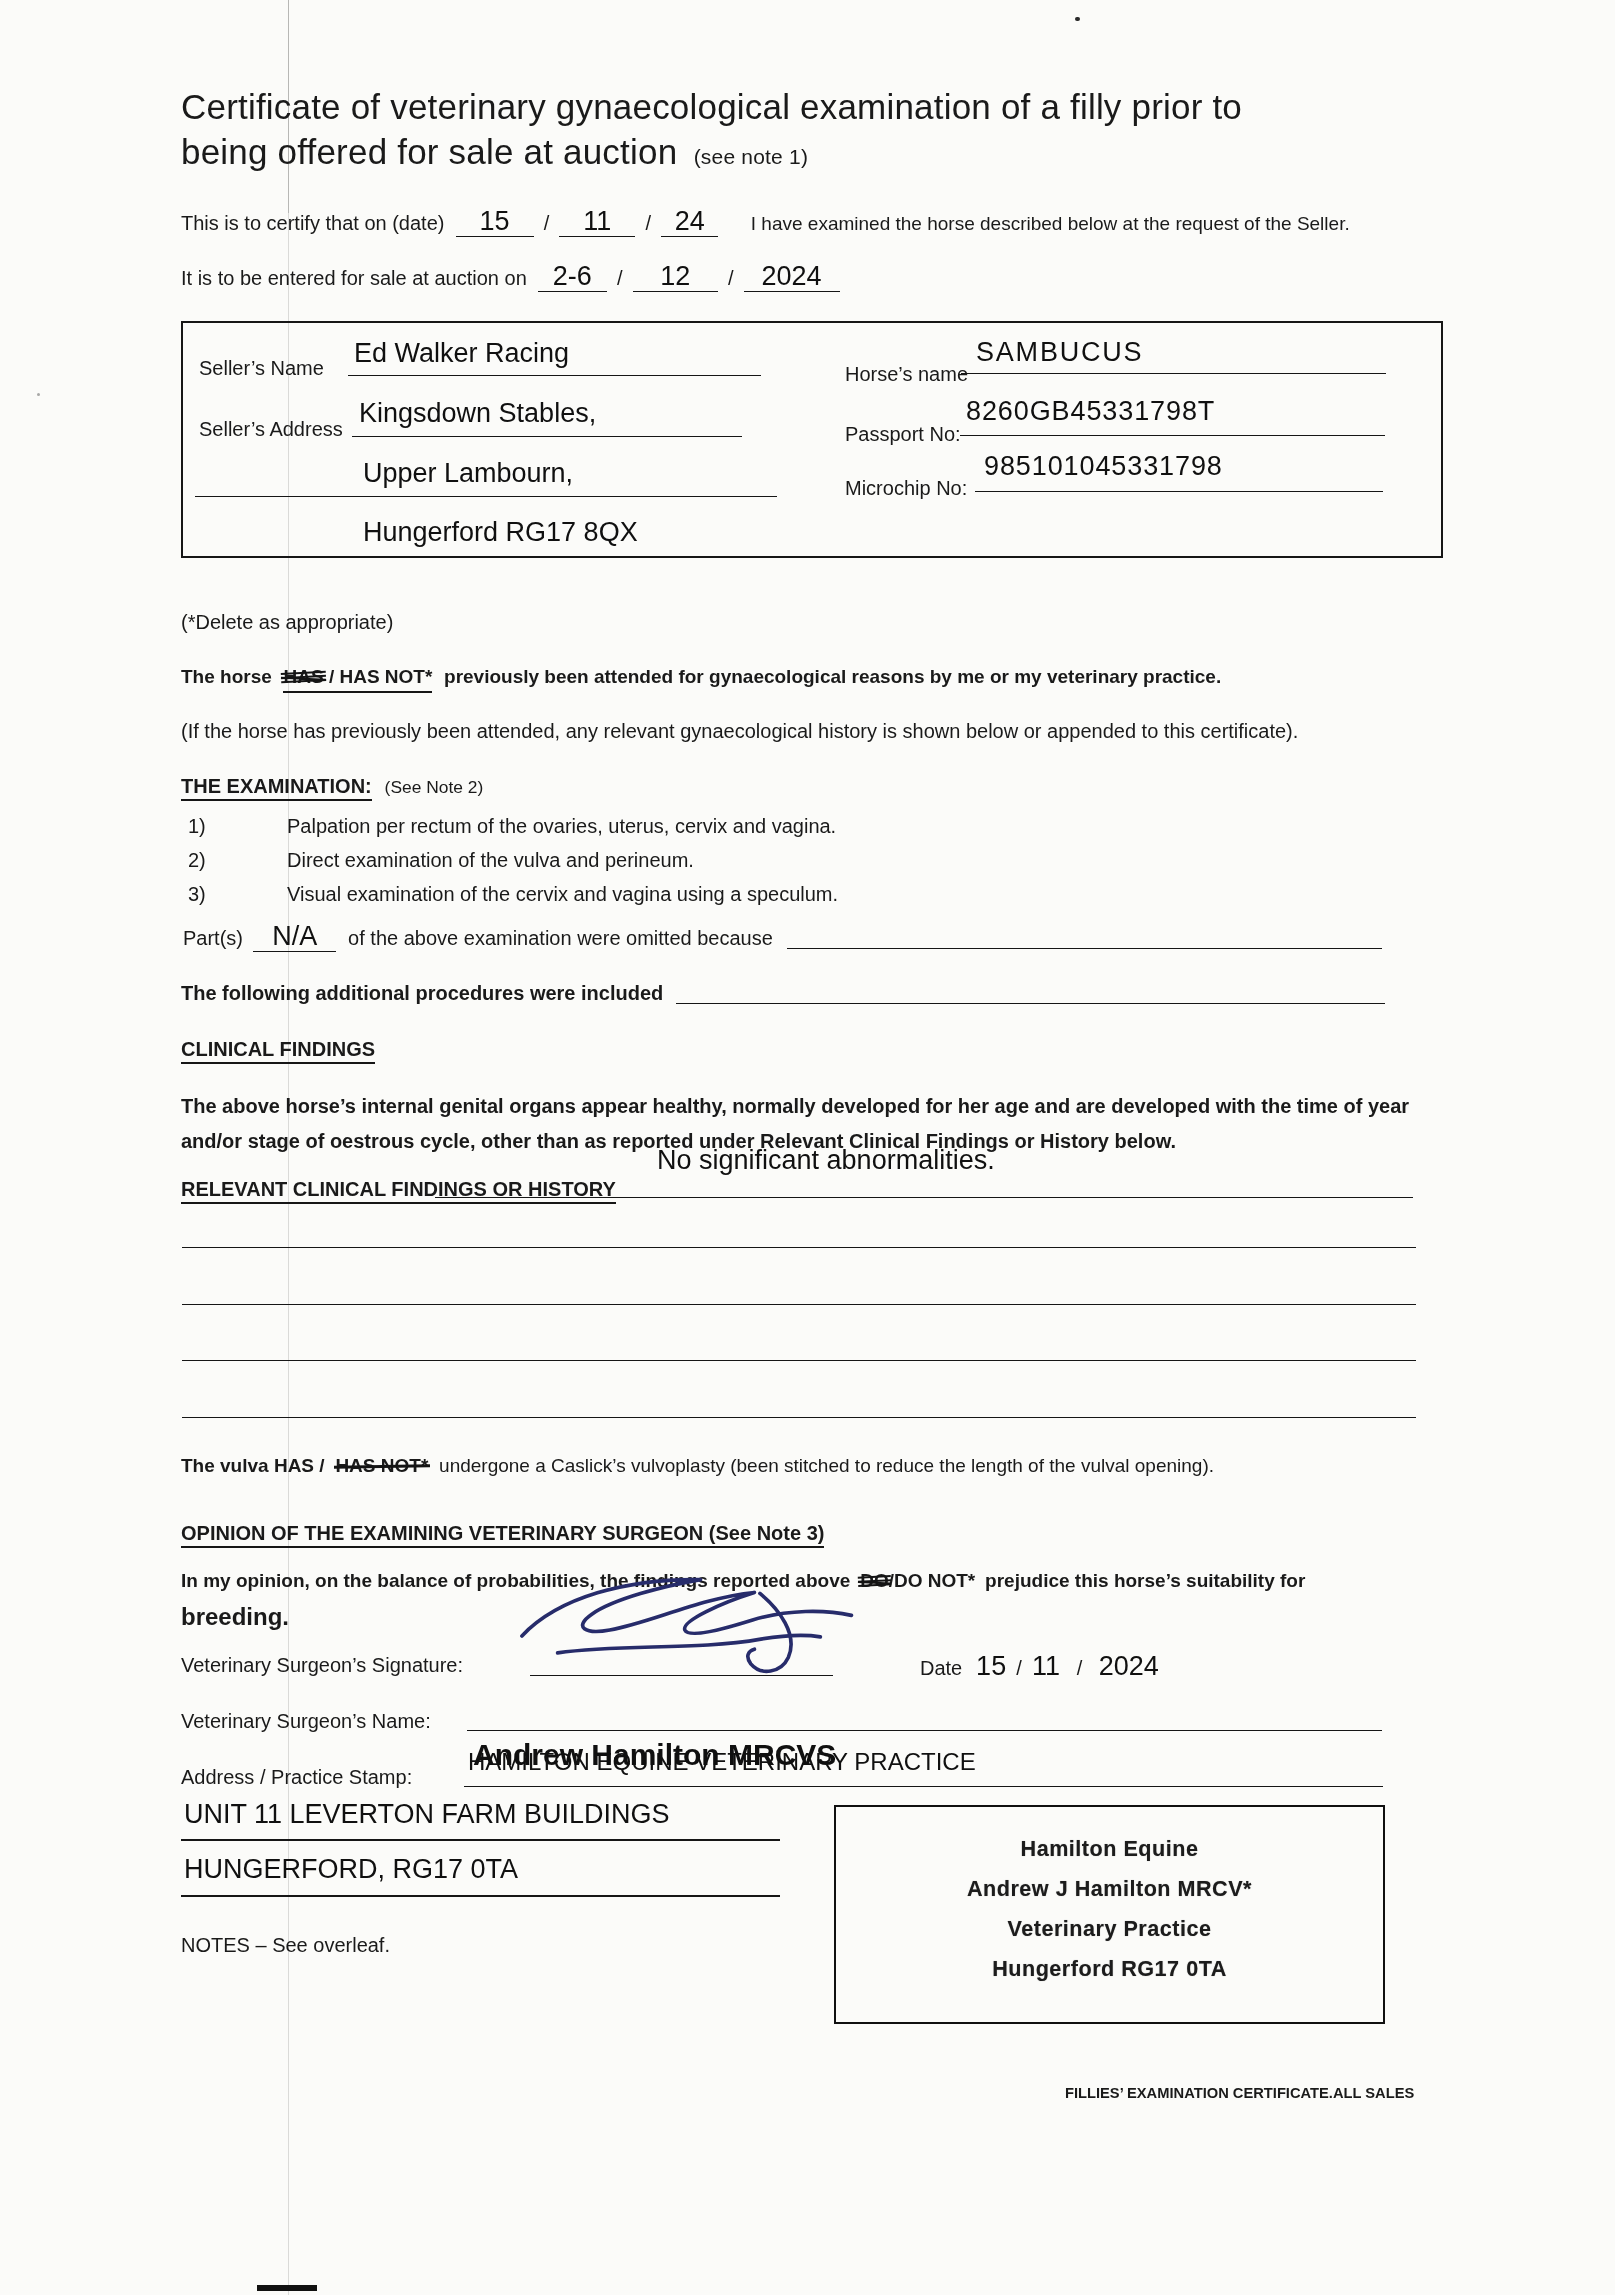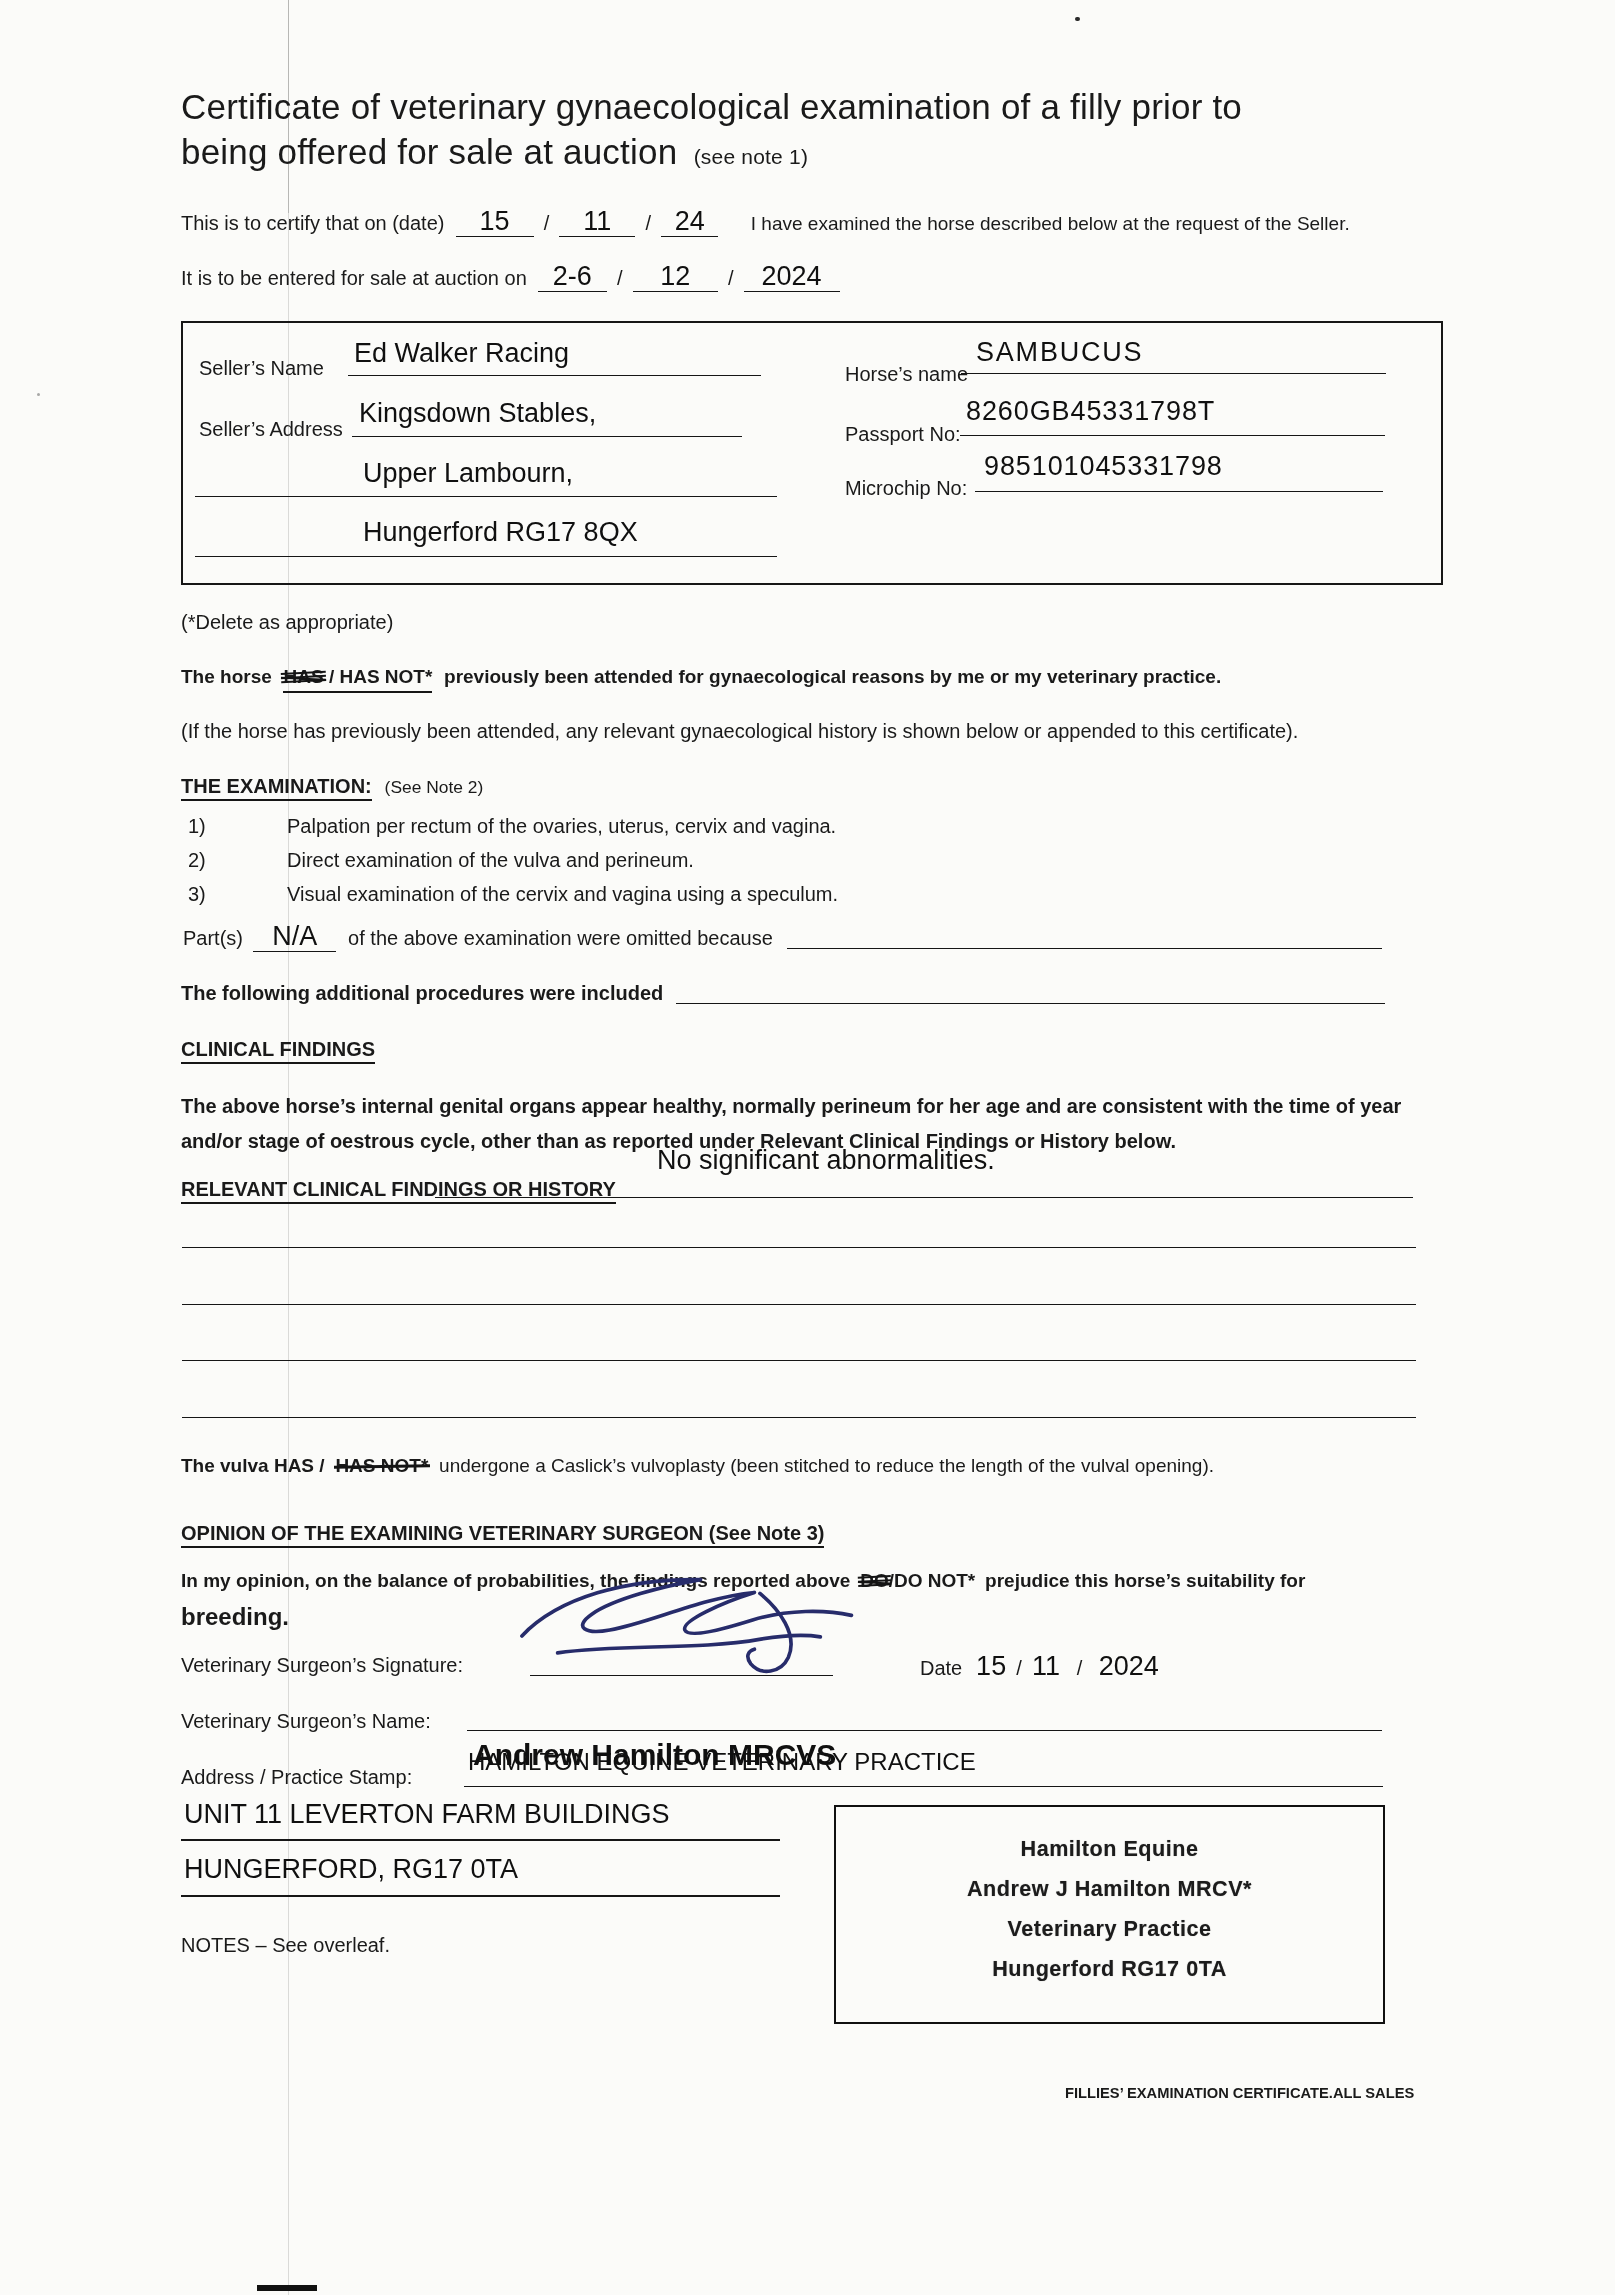--- a/index.html
+++ b/index.html
@@ -21,21 +21,21 @@
   .sep{display:inline-block;margin:0 4.6px;font-size:20px;}
   .ul-h{border-bottom:2.3px solid #161616;padding-bottom:2.3px;}
   .ul-group{border-bottom:2.3px solid #161616;padding-bottom:4px;}
   .scribble{position:relative;display:inline-block;}
   .scribble::before,.scribble::after{content:"";position:absolute;left:-2.3px;right:-2.3px;top:48%;height:2.3px;background:#141414;}
   .scribble::before{transform:rotate(-3deg);}
   .scribble::after{transform:rotate(2.5deg) translateY(1.8px);}
   .scribble.heavy::before{box-shadow:0 -4.1px 0 #141414,0 4.1px 0 #141414;}
   .strike1{position:relative;display:inline-block;}
   .strike1::before{content:"";position:absolute;left:-1.8px;right:-0.9px;top:46%;height:2.8px;background:#141414;transform:rotate(-1deg);}
-  #seller-box{position:absolute;left:181px;top:321px;width:1262px;height:264px;border:2.3px solid #161616;box-sizing:border-box;}
+  #seller-box{position:absolute;left:181px;top:321px;width:1262px;height:237px;border:2.3px solid #161616;box-sizing:border-box;}
   #seller-box .lbl{position:absolute;font-size:20px;}
   #seller-box .val{position:absolute;font-size:27px;color:#101010;}
   #stamp-box{position:absolute;left:834px;top:1805px;width:551px;height:219px;border:2.3px solid #101010;box-sizing:border-box;
              text-align:center;padding-top:22px;}
   #stamp-box .stamp-line{font-size:21.6px;font-weight:700;line-height:40px;color:#1c1c1c;letter-spacing:0.5px;
              text-shadow:0 0 0.9px rgba(30,30,30,0.45);}
   .scanline{position:absolute;top:0;left:288px;width:1.4px;height:2295px;background:rgba(0,0,0,0.13);}
   .scanline-top{position:absolute;top:0;left:288px;width:1.4px;height:213px;background:rgba(0,0,0,0.16);}
   .speck{position:absolute;background:#2a2a2a;border-radius:50%;}
   .bottom-dash{position:absolute;left:257px;top:2285px;width:60px;height:6px;background:#111;}
@@ -139,21 +139,21 @@
   </div>
 
   <div class="abs txt b" style="left:181px;top:982px;">
     <span>The following additional procedures were included</span>
     <span class="blank" style="width:709px;margin-left:7.3px;">&nbsp;</span>
   </div>
 
   <div class="abs txt b" style="left:181px;top:1038px;">
     <span class="ul-h">CLINICAL FINDINGS</span>
   </div>
-  <div class="abs txt b" style="left:181px;top:1089px;white-space:normal;width:1251px;line-height:35px;">The above horse’s internal genital organs appear healthy, normally perineum for her age and are consistent with the time of year and/or stage of oestrous cycle, other than as reported under Relevant Clinical Findings or History below.</div>
+  <div class="abs txt b" style="left:181px;top:1089px;white-space:normal;width:1251px;line-height:35px;">The above horse’s internal genital organs appear healthy, normally developed for her age and are developed with the time of year and/or stage of oestrous cycle, other than as reported under Relevant Clinical Findings or History below.</div>
 
   <div class="abs fill" style="left:657px;top:1147px;">No significant abnormalities.</div>
   <div class="abs txt b" style="left:181px;top:1178px;">
     <span class="ul-h">RELEVANT CLINICAL FINDINGS OR HISTORY</span>
   </div>
   <div class="rule" style="left:435px;top:1197px;width:978px;"></div>
 
   <div class="rule" style="left:182px;top:1247px;width:1234px;"></div>
   <div class="rule" style="left:182px;top:1304px;width:1234px;"></div>
   <div class="rule" style="left:182px;top:1360px;width:1234px;"></div>

